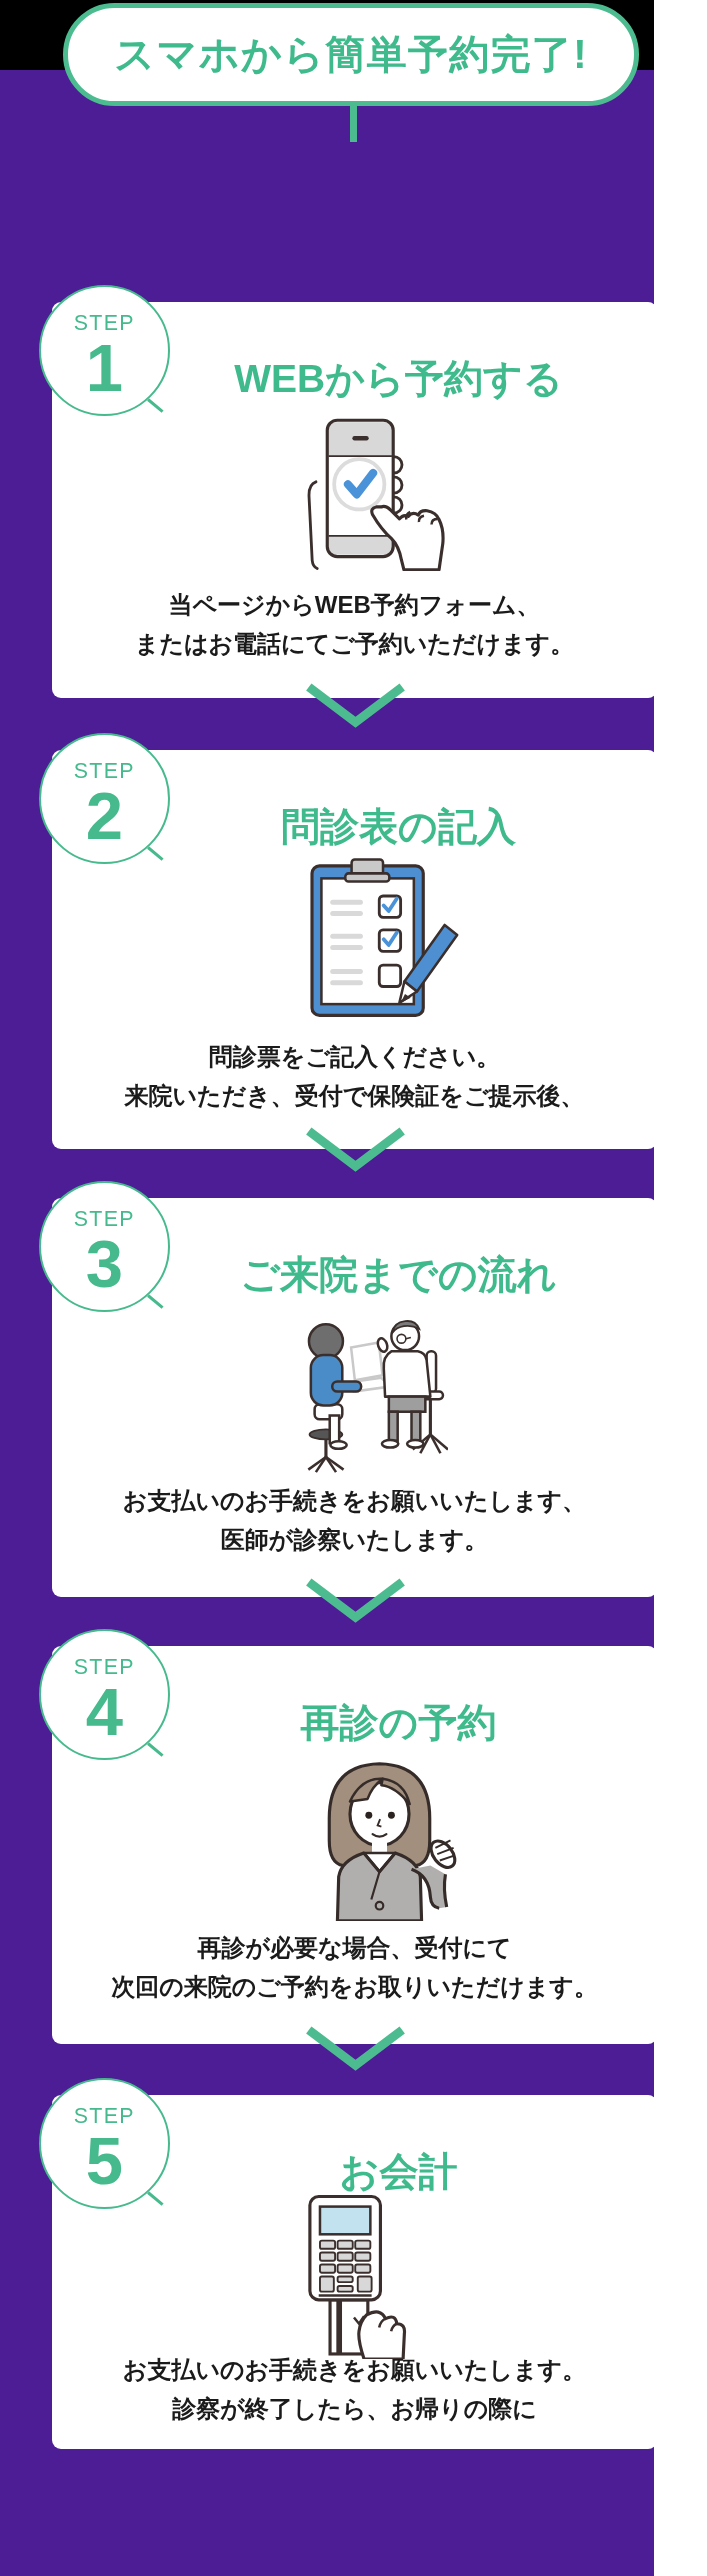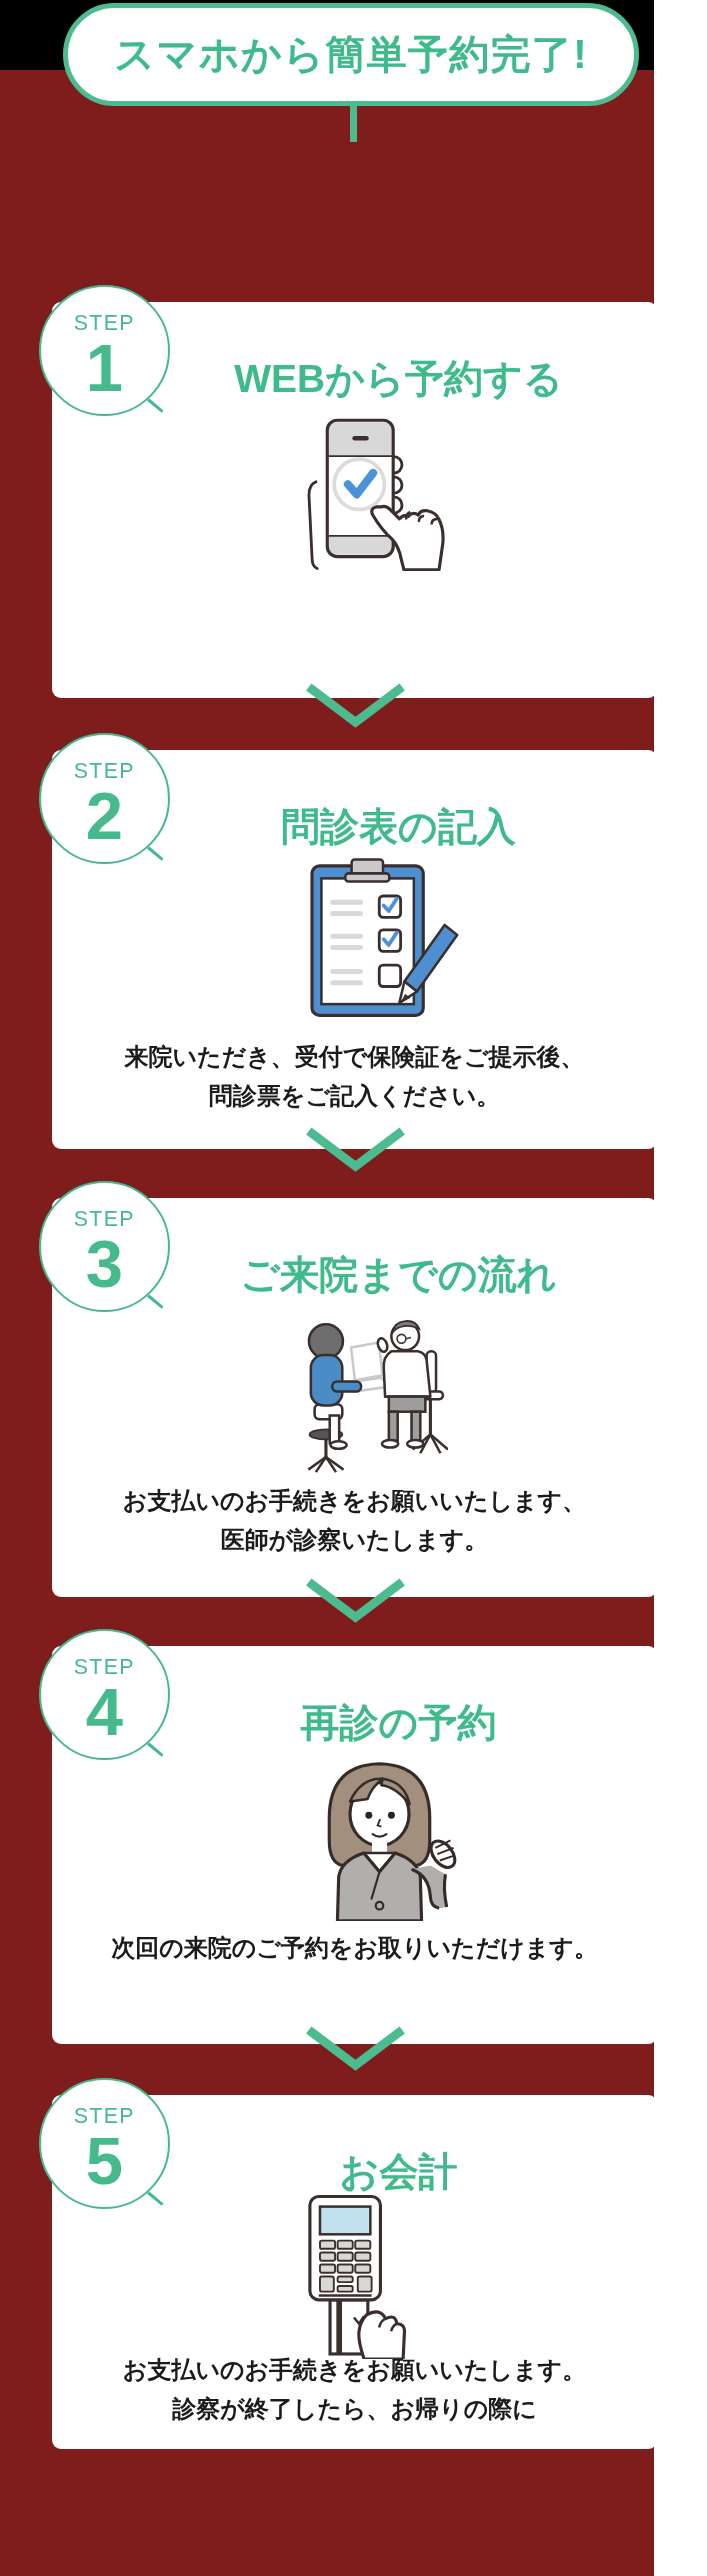--- a/index.html
+++ b/index.html
@@ -1,17 +1,17 @@
 <!DOCTYPE html>
 <html style="font-size:10px"><head>
 <meta charset="utf-8">
 <style>
   html,body{margin:0;padding:0}
   body{font-family:"Liberation Sans","DejaVu Sans",sans-serif;}
-  .page{position:relative;width:654px;height:2576px;background:#7f1d1d;overflow:hidden}
+  .page{position:relative;width:654px;height:2576px;background:#4c1d95;overflow:hidden}
   .band{position:absolute;left:0;top:0;width:708px;height:70px;background:#000}
   .badge{position:absolute;left:63px;top:3.1px;width:576px;height:103px;background:#fff;
          border:5px solid #4cbc90;border-radius:54px;display:flex;align-items:center;justify-content:center;
          box-sizing:border-box;z-index:3}
   .badge span{font-size:40px;font-weight:800;color:#3eba8c;letter-spacing:1.3px}
   .connector{position:absolute;left:350px;top:103px;width:7px;height:39px;background:#4cbc90;z-index:2}
   .main-title{position:absolute;left:0;top:150px;width:708px;text-align:center;margin:0;
               font-size:61px;line-height:88px;font-weight:900;color:#3eba8c}
   .card{position:absolute;left:52px;width:605px;background:#fff;border-radius:9px}
   .badge-circle{position:absolute;left:-13.2px;top:-17px;width:131px;height:131px;border:2.5px solid #46ba8d;
@@ -61,20 +61,24 @@
       <rect x="70" y="10" width="105" height="217" rx="16" fill="none" stroke="#3a2f2c" stroke-width="5"></rect>
       <line x1="72" y1="67" x2="173" y2="67" stroke="#3a2f2c" stroke-width="3"></line>
       <line x1="72" y1="194" x2="173" y2="194" stroke="#3a2f2c" stroke-width="3"></line>
       <rect x="110" y="35" width="26" height="7" rx="3.5" fill="#3a2f2c"></rect>
       <circle cx="121" cy="112" r="40" fill="#fff" stroke="#dcdcdc" stroke-width="6"></circle>
       <polyline points="103,112 117,128 143,94" fill="none" stroke="#4b93d8" stroke-width="13" stroke-linecap="round" stroke-linejoin="round"></polyline>
       <path d="M148,148 q-10,2 -6,12 q14,24 30,38 q12,12 16,34 l4,16 h56 l6,-42 q2,-22 -6,-38 q-5,-12 -19,-14 q-11,-1 -14,7 q-9,-6 -16,2 q-8,-4 -14,4 l-14,-14 q-8,-8 -15,-5 z" fill="#fff" stroke="#3a2f2c" stroke-width="5" stroke-linejoin="round"></path>
       <path d="M196,168 q-2,-8 6,-12 M216,172 q-1,-8 8,-10 M236,176 q0,-9 10,-9" fill="none" stroke="#3a2f2c" stroke-width="4"></path>
     </svg>
 
+    <p class="desc" style="top:283px">
+      <span class="line">当ページからWEB予約フォーム、</span>
+      <span class="line">またはお電話にてご予約いただけます。</span>
+    </p>
   </section>
 
   <svg class="chev" style="top:683px" viewBox="0 0 160 74">
     <polyline points="6,6 80,62 154,6" fill="none" stroke="#4cbc90" stroke-width="14"></polyline>
   </svg>
 
   <section class="card" style="top:750px;height:399px">
     <div class="badge-circle">
       <div class="badge-tail"></div>
       <div class="step-word">STEP</div>
@@ -97,22 +101,22 @@
       <polyline points="149,129 157,138 170,118" fill="none" stroke="#4b93d8" stroke-width="6" stroke-linecap="round" stroke-linejoin="round"></polyline>
       <rect x="64" y="176" width="52" height="8" rx="4" fill="#d9d9d9"></rect>
       <rect x="64" y="194" width="52" height="8" rx="4" fill="#d9d9d9"></rect>
       <rect x="142" y="170" width="34" height="34" rx="6" fill="#fff" stroke="#3a2f2c" stroke-width="4.5"></rect>
       <polygon points="246,106 266,122 202,212 182,196" fill="#4d8fd1" stroke="#3a2f2c" stroke-width="4" stroke-linejoin="round"></polygon>
       <polygon points="202,212 182,196 174,230" fill="#fff" stroke="#3a2f2c" stroke-width="4" stroke-linejoin="round"></polygon>
       <polygon points="183,216 176,230 192,222" fill="#3a2f2c"></polygon>
     </svg>
 
     <p class="desc" style="top:287px">
+      <span class="line">問診票をご記入ください。</span>
       <span class="line">来院いただき、受付で保険証をご提示後、</span>
-      <span class="line">問診票をご記入ください。</span>
     </p>
   </section>
 
   <svg class="chev" style="top:1127px" viewBox="0 0 160 74">
     <polyline points="6,6 80,62 154,6" fill="none" stroke="#4cbc90" stroke-width="14"></polyline>
   </svg>
 
   <section class="card" style="top:1198px;height:399px">
     <div class="badge-circle">
       <div class="badge-tail"></div>
@@ -195,20 +199,21 @@
       <path d="M100,170 L125,200 L112,244" fill="none" stroke="#352b28" stroke-width="3.5"></path>
       <path d="M150,170 L125,200" fill="none" stroke="#352b28" stroke-width="3.5"></path>
       <circle cx="125" cy="254" r="6" fill="none" stroke="#352b28" stroke-width="3.5"></circle>
       <path d="M176,196 q28,10 30,44 q1,16 14,18 l12,-2 q-6,-28 -2,-52 l-24,-14 z" fill="#b1afad" stroke="#35b28" stroke-width="0"></path>
       <path d="M176,196 q28,10 30,44 q1,16 14,18 M232,256 q-6,-28 -2,-52" fill="none" stroke="#352b28" stroke-width="5"></path>
       <ellipse cx="226" cy="172" rx="15" ry="24" fill="#fff" stroke="#352b28" stroke-width="5" transform="rotate(-38 226 172)"></ellipse>
       <path d="M214,162 l24,-12 M217,172 l26,-10 M221,182 l24,-8" fill="none" stroke="#352b28" stroke-width="3"></path>
     </svg>
 
     <p class="desc" style="top:282px">
+      <span class="line">再診が必要な場合、受付にて</span>
       <span class="line">次回の来院のご予約をお取りいただけます。</span>
     </p>
   </section>
 
   <svg class="chev" style="top:2026px" viewBox="0 0 160 74">
     <polyline points="6,6 80,62 154,6" fill="none" stroke="#4cbc90" stroke-width="14"></polyline>
   </svg>
 
   <section class="card" style="top:2095px;height:354px">
     <div class="badge-circle">

